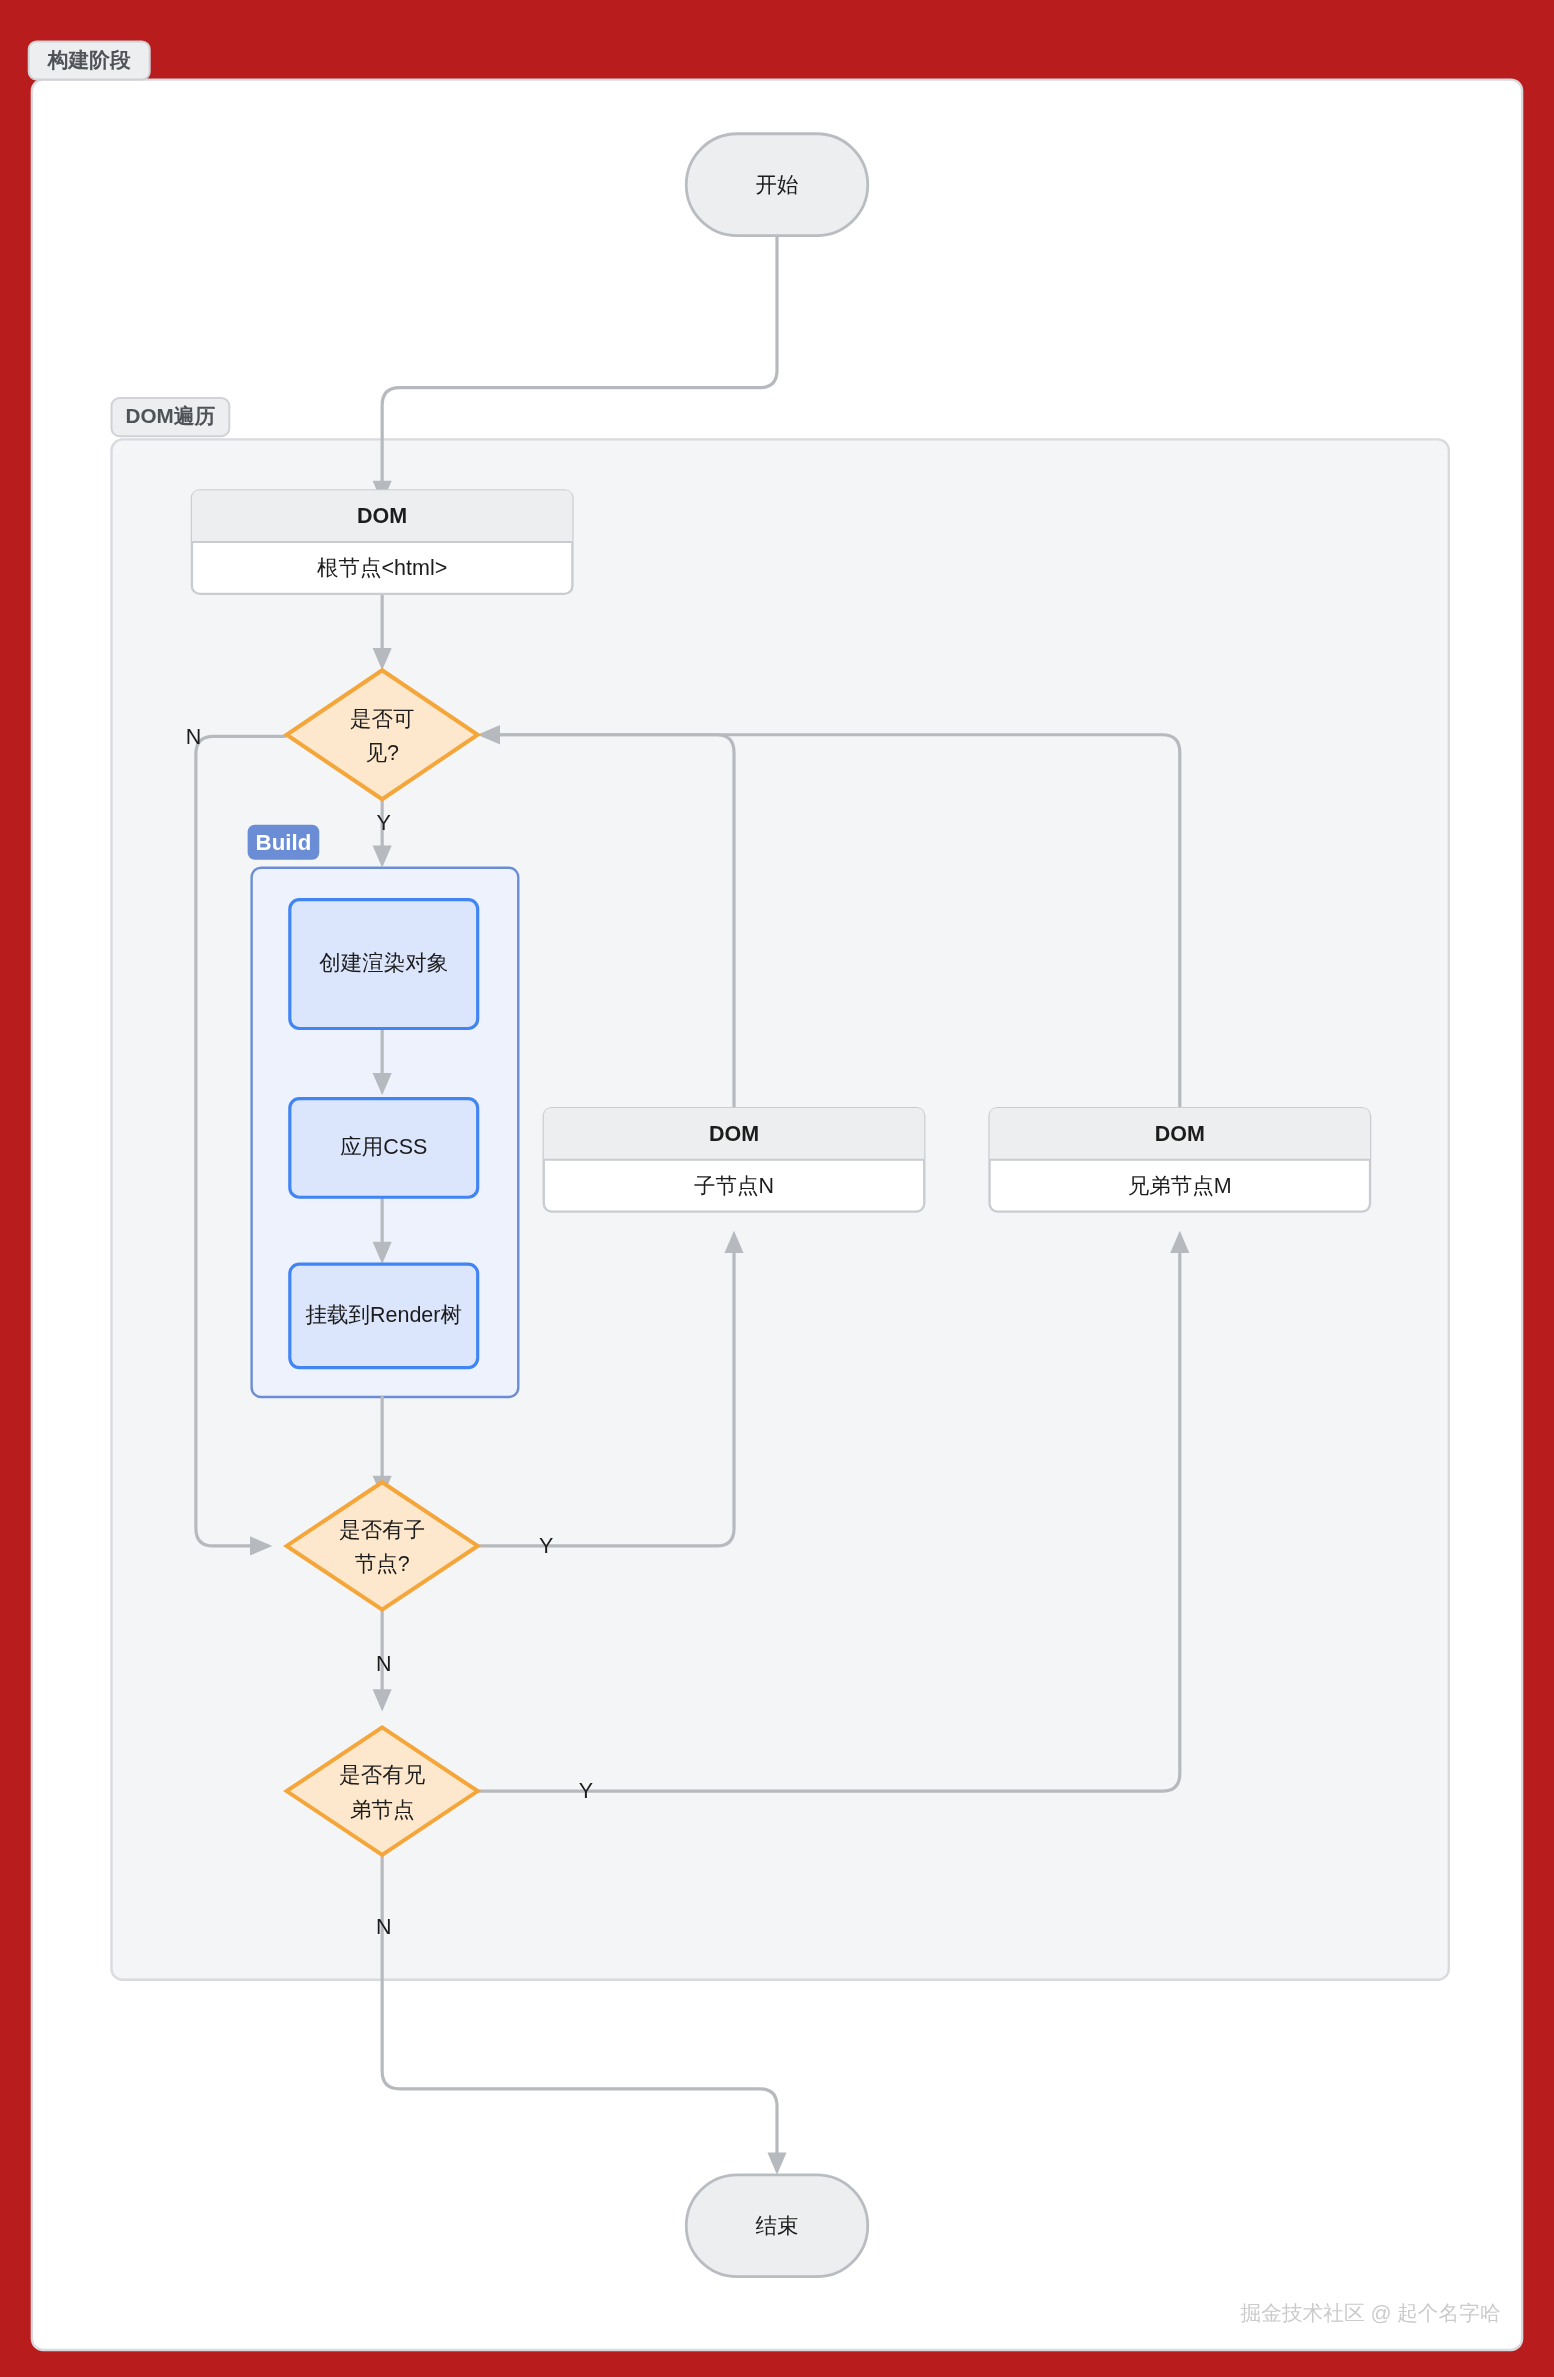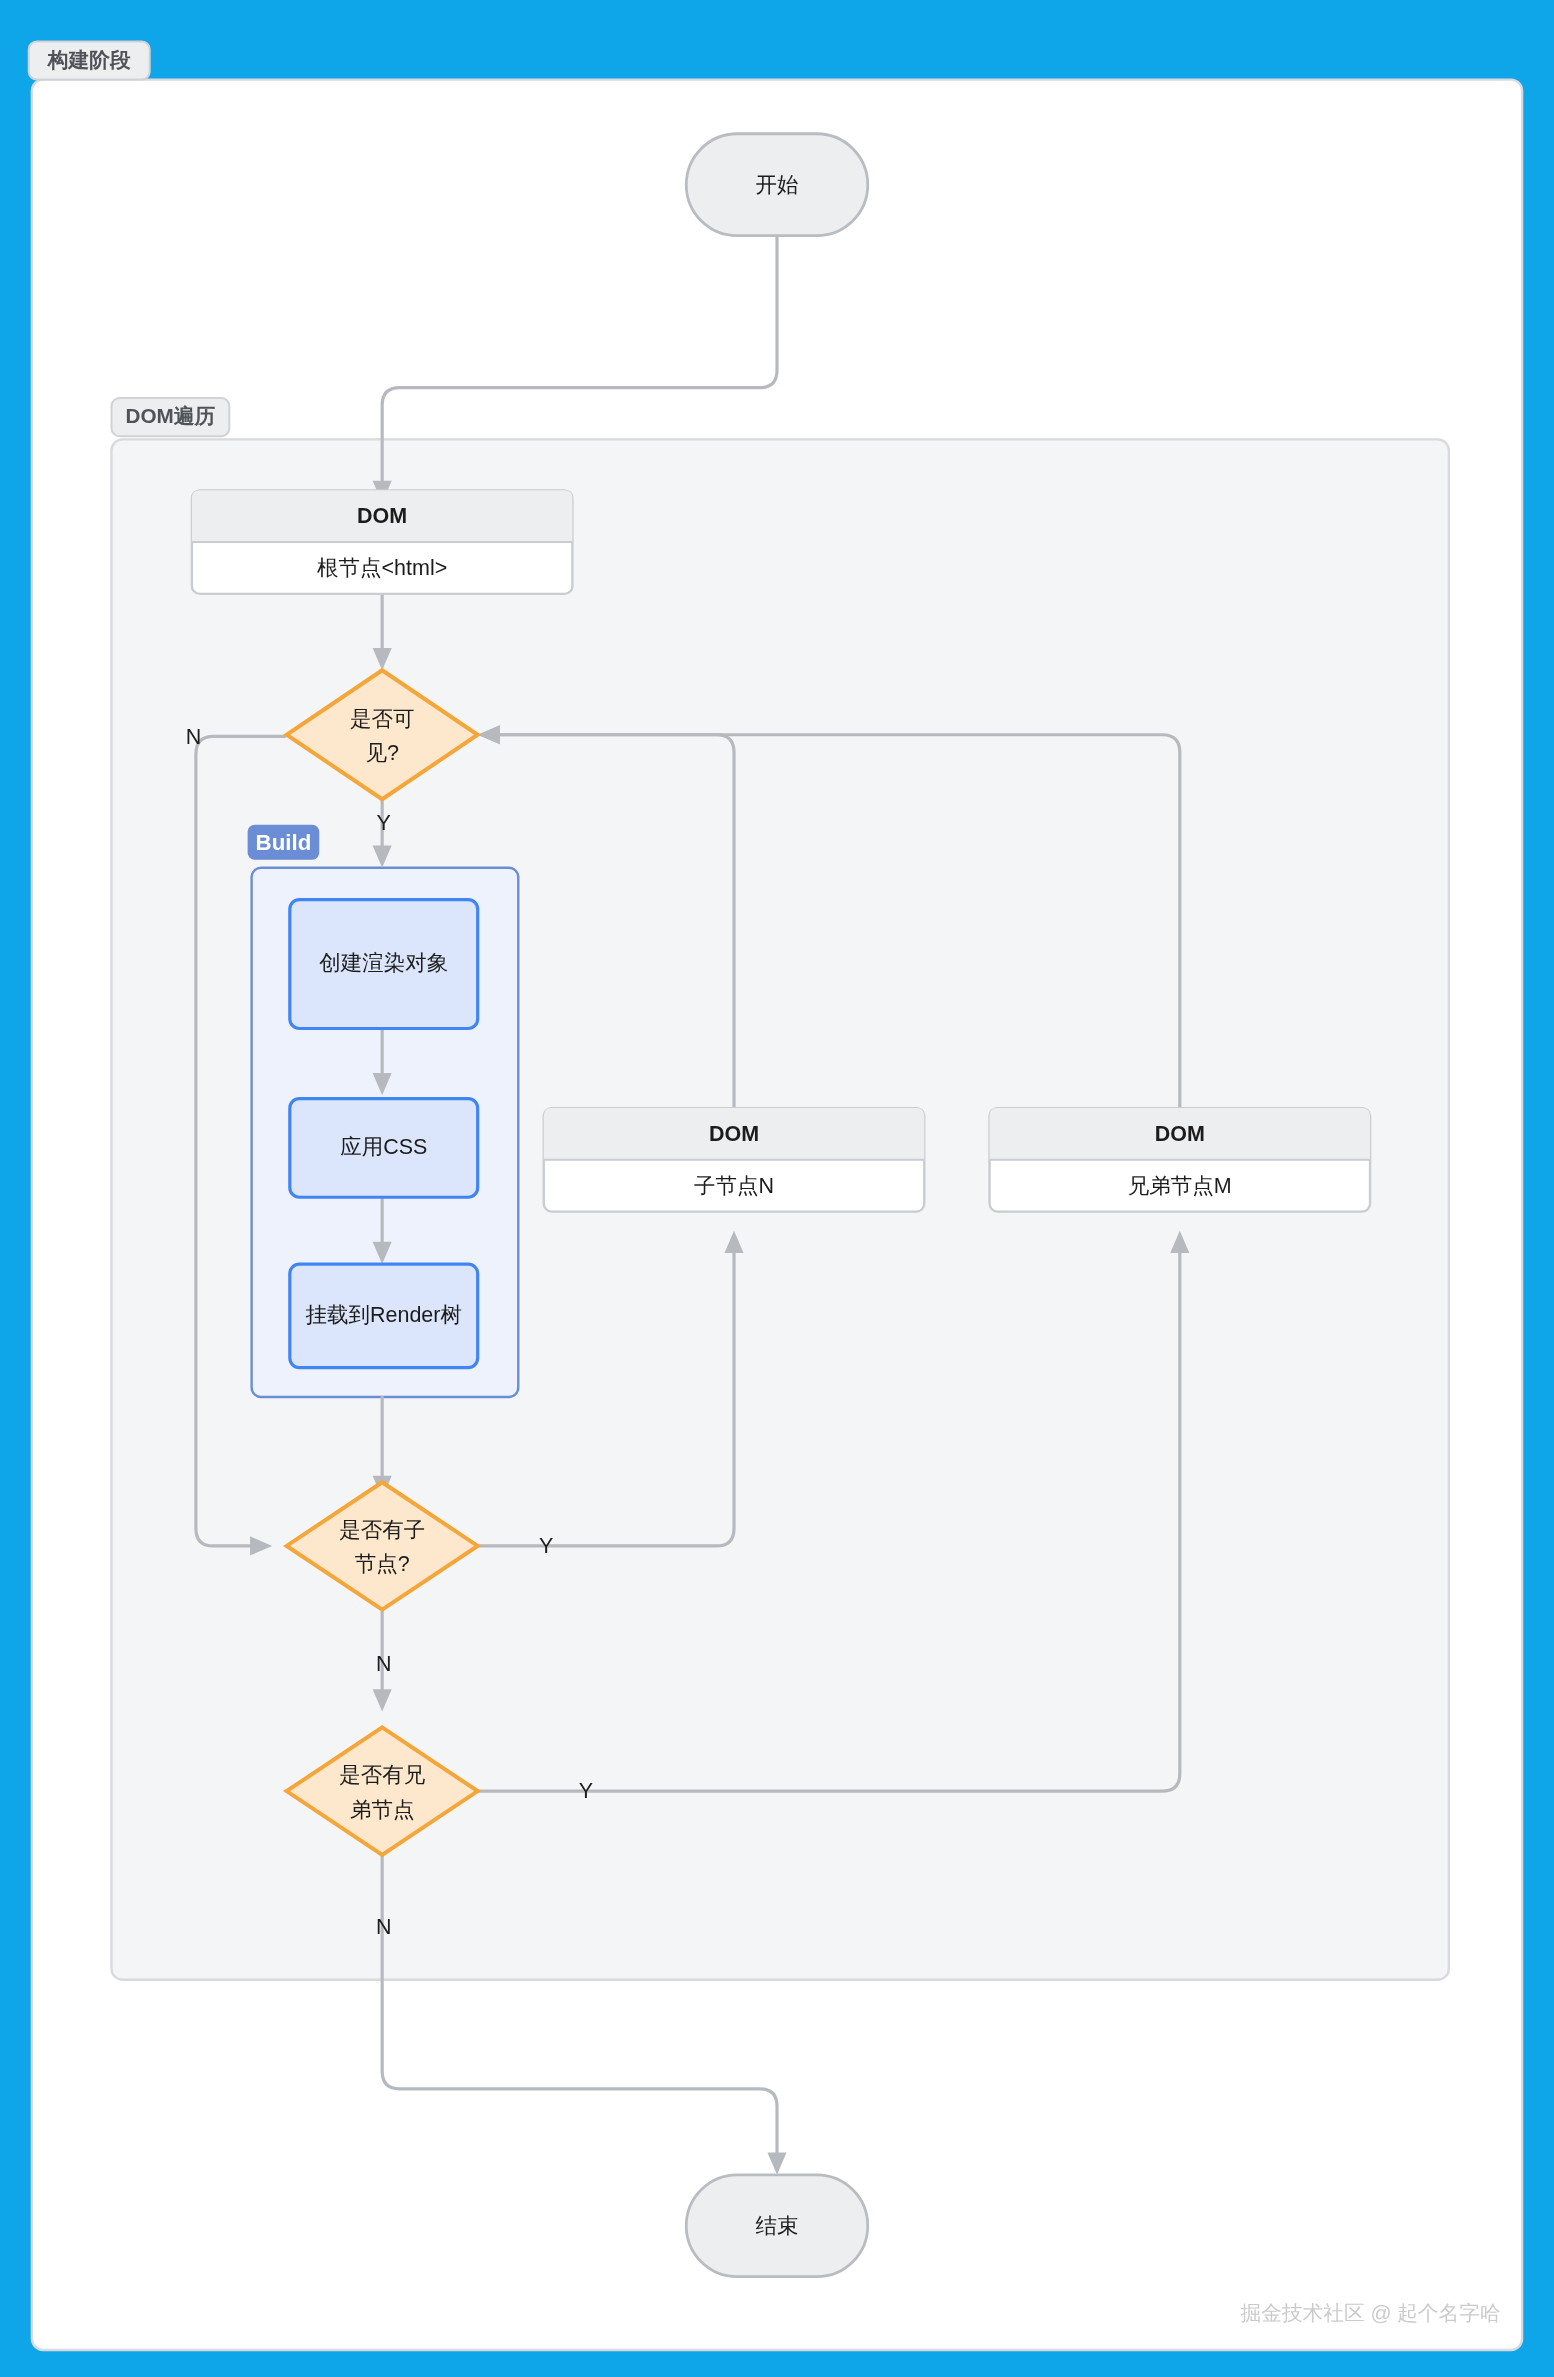--- a/index.html
+++ b/index.html
@@ -5,21 +5,21 @@
   html, body {
     margin: 0;
     padding: 0;
     background: #ffffff;
     font-family: "Liberation Sans", "DejaVu Sans", sans-serif;
   }
   #page {
     position: relative;
     width: 1554px;
     height: 2377px;
-    background: #0ea5e9;
+    background: #b91c1c;
     overflow: hidden;
   }
   svg.flow {
     position: absolute;
     top: 0;
     left: 0;
     width: 1554px;
     height: 2377px;
     display: block;
   }

